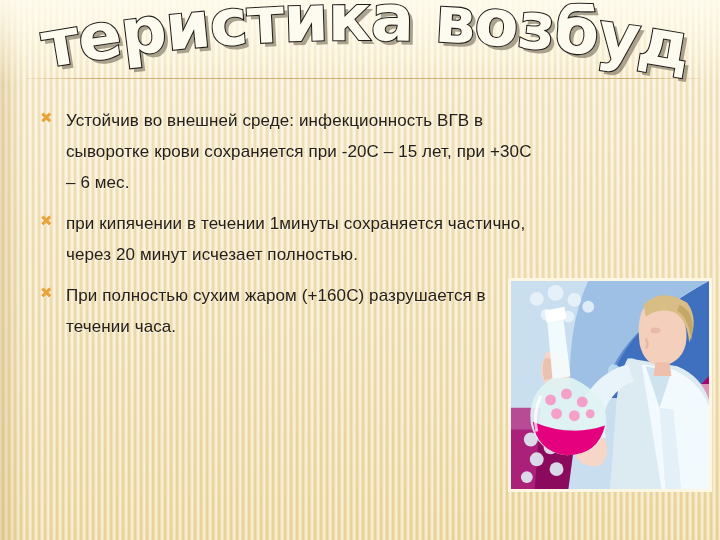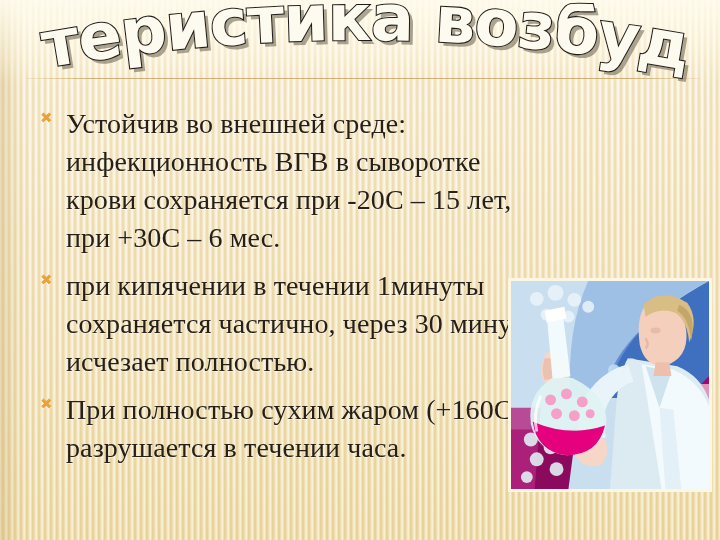--- a/index.html
+++ b/index.html
@@ -127,23 +127,23 @@
     padding-top: 6px;
     font-size: 15px;
     line-height: 1;
     color: #e8a33a;
     text-shadow: 0 1px 0 rgba(255,255,255,0.7);
     font-family: "DejaVu Sans", sans-serif;
   }
   .bullet-text {
     flex: 1 1 auto;
     color: #262018;
-    font-family: Liberation Serif, serif;
-    font-size: 28px;
-    line-height: 38px;
+    font-family: Liberation Sans, sans-serif;
+    font-size: 17px;
+    line-height: 31px;
     letter-spacing: 0.1px;
     text-shadow: 0 1px 0 rgba(255,255,255,0.45);
     white-space: pre-line;
   }
 
   
   .clipart-frame {
     position: absolute;
     left: 508px;
     top: 278px;
@@ -181,21 +181,21 @@
 
   <div class="body-zone">
 
     <div class="bullet-row">
       <span class="bullet-mark">✖</span>
       <span class="bullet-text">Устойчив во внешней среде: инфекционность ВГВ в сыворотке крови сохраняется при -20С – 15 лет, при +30С – 6 мес.</span>
     </div>
 
     <div class="bullet-row">
       <span class="bullet-mark">✖</span>
-      <span class="bullet-text">при кипячении в течении 1минуты сохраняется частично, через 30 минут исчезает полностью.</span>
+      <span class="bullet-text">при кипячении в течении 1минуты сохраняется частично, через 20 минут исчезает полностью.</span>
     </div>
 
     <div class="bullet-row">
       <span class="bullet-mark">✖</span>
       <span class="bullet-text">При полностью сухим жаром (+160С) разрушается в течении часа.</span>
     </div>
 
   </div>
 
   <div class="clipart-frame">

